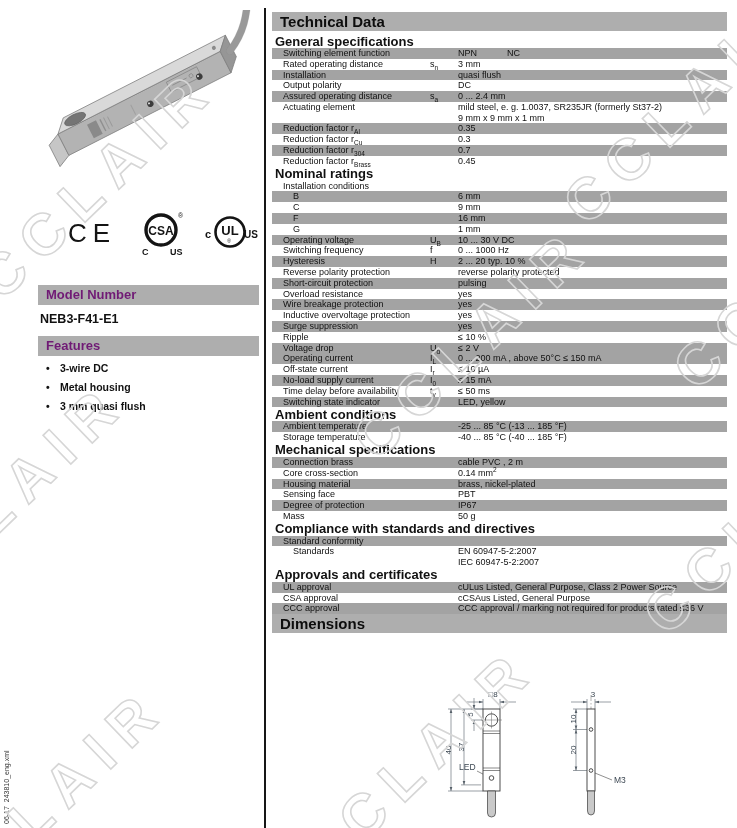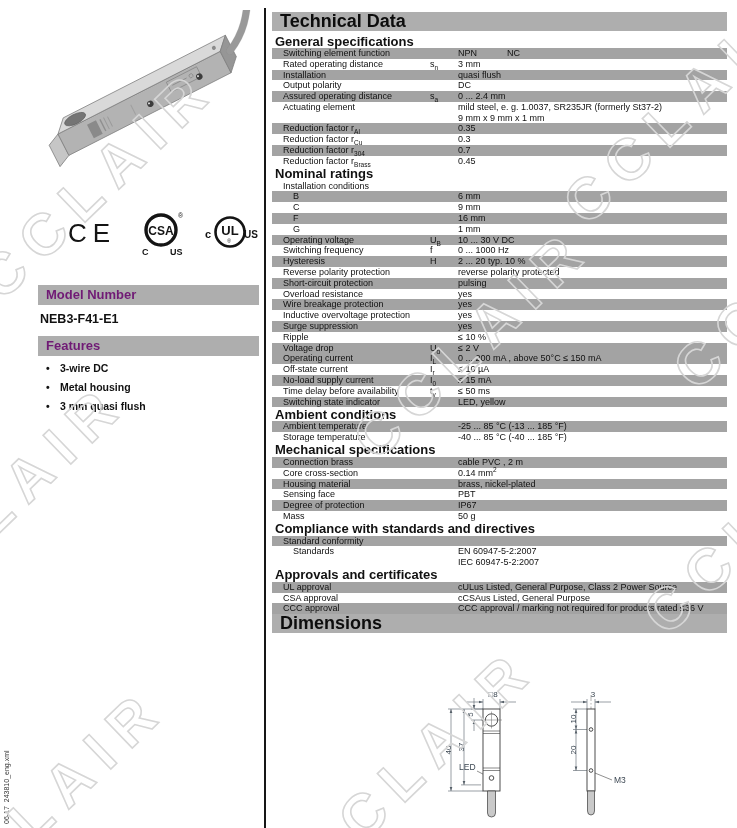--- a/index.html
+++ b/index.html
@@ -22,21 +22,21 @@
   .feature{font-weight:bold;font-size:10.5px;margin-bottom:7px;display:flex;}
   .feature .dot{width:14px;}
 
   .divider{position:absolute;left:264px;top:8px;width:2px;height:820px;background:#161616;z-index:2;}
 
   .side-note{position:absolute;left:10px;bottom:4px;transform:rotate(-90deg);
              transform-origin:left bottom;font-size:7px;color:#333;white-space:pre;z-index:1;}
 
   
   .right-col{position:absolute;left:272px;top:12px;width:455px;z-index:1;}
-  .bar{height:19px;background:#aeaeae;font-weight:bold;font-size:18px;line-height:19px;
+  .bar{height:19px;background:#aeaeae;font-weight:bold;font-size:15px;line-height:19px;
        padding-left:8px;box-sizing:border-box;color:#0d0d0d;}
   .bar.tech{margin-bottom:3px;}
   .bar.dims{}
   .section-title{font-size:13px;font-weight:bold;padding:2.5px 0 1.5px 3px;line-height:10px;}
   .spec-row{display:grid;grid-template-columns:158px 28px 1fr;min-height:10.8px;
             font-size:9px;line-height:10.7px;align-items:start;}
   .spec-row.shade{background:#a3a3a3;}
   .cell-label{padding-left:11px;white-space:nowrap;}
   .cell-label.ind2{padding-left:21px;}
   .cell-sym{white-space:nowrap;}

